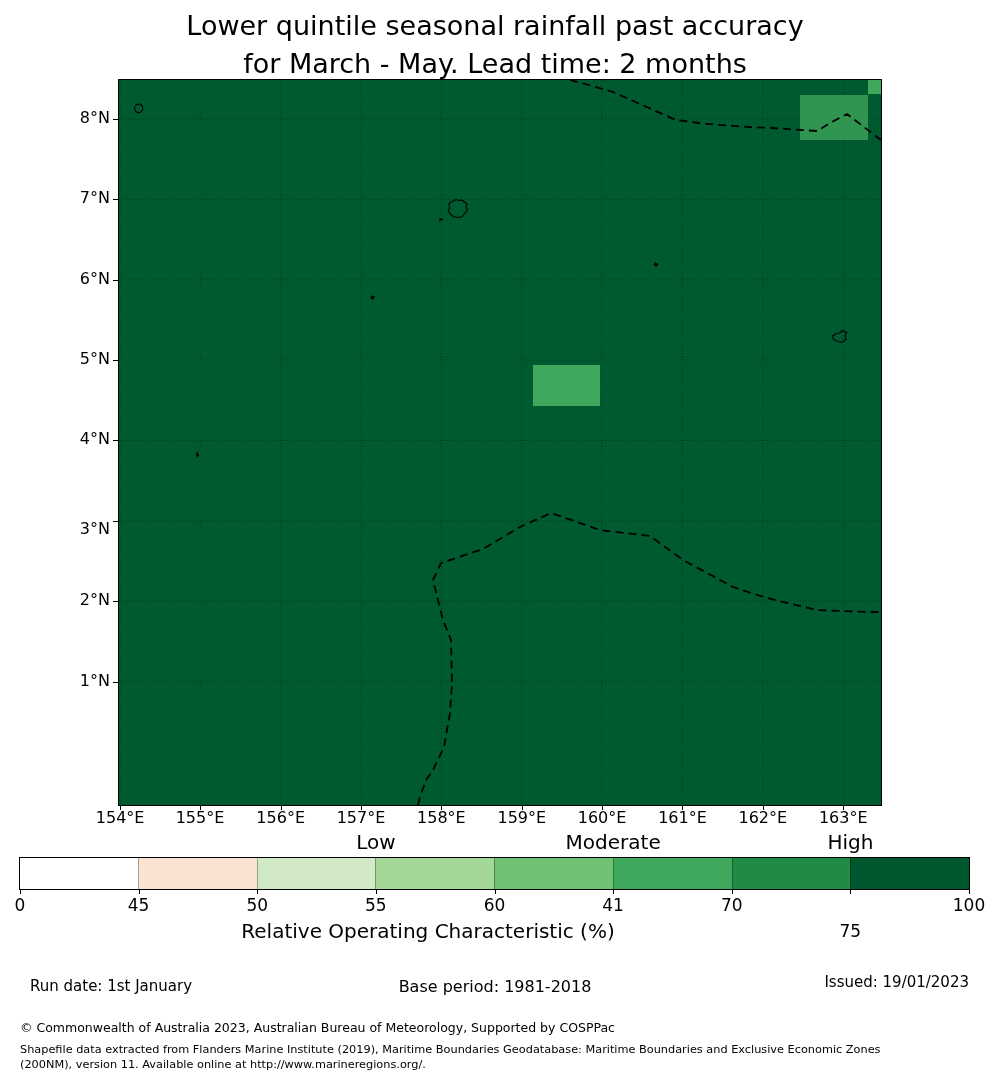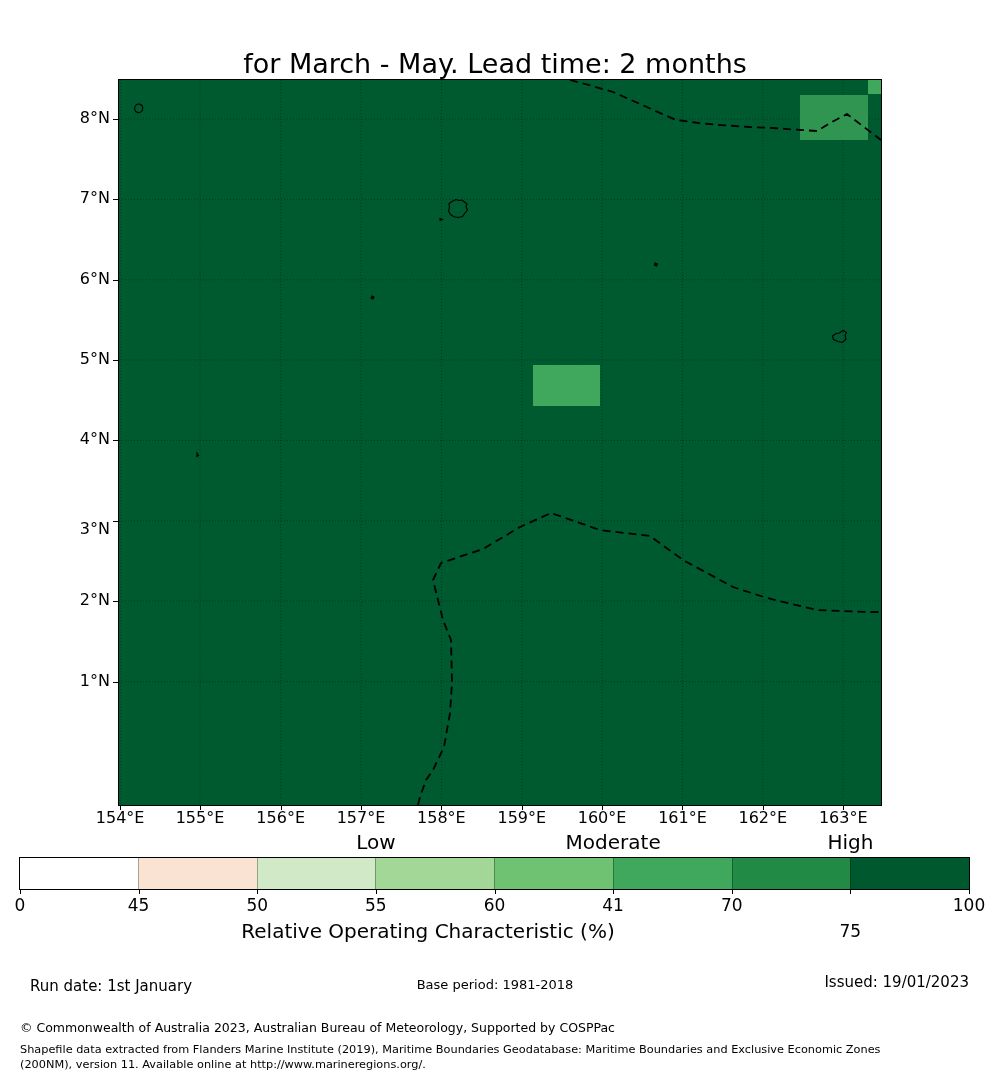--- a/index.html
+++ b/index.html
@@ -16,32 +16,33 @@
   .tickmark-y{position:absolute;width:5px;height:1px;background:#000;left:113px;}
   .colorbar{position:absolute;left:19px;top:857px;width:949px;height:31px;border:1px solid #000;display:flex;}
   .cb-seg{flex:1 1 0;height:100%;}
   .cb-seg + .cb-seg{border-left:1px solid rgba(0,0,0,0.30);}
   .cb-tickmark{position:absolute;width:1px;height:4px;background:#000;top:890px;}
   .cb-ticklabel{position:absolute;top:895px;width:70px;text-align:center;font-size:17px;}
   .cb-cat{position:absolute;top:830px;width:160px;text-align:center;font-size:20px;}
   .axis-label{position:absolute;top:919px;left:0;width:856px;text-align:center;font-size:20px;}
   .foot{position:absolute;white-space:nowrap;}
   #run-date{left:30px;top:977px;font-size:15px;}
-  #base-period{left:330px;top:977px;width:330px;text-align:center;font-size:13px;}
+  #base-period{left:330px;top:977px;width:330px;text-align:center;font-size:16px;}
   #issued{right:21px;top:973px;font-size:15px;}
   #data-source{left:20px;top:1001px;font-size:14px;}
   #copyright{left:20px;top:1020px;font-size:12.5px;}
   #shape1{left:20px;top:1043px;font-size:11.3px;}
   #shape2{left:20px;top:1058px;font-size:11.3px;}
 </style>
 </head>
 <body>
 
 <div class="figure">
 
+  <div class="title-line" id="title1">Lower quintile seasonal rainfall past accuracy</div>
   <div class="title-line" id="title2">for March - May. Lead time: 2 months</div>
 
   <div class="map-frame">
     <svg id="map-svg" width="762" height="725" viewBox="0 0 762 725">
         <rect x="0" y="0" width="762" height="725" fill="#005a2f"></rect>
         <line x1="1.143" y1="0" x2="1.143" y2="725" stroke="rgba(0,0,0,0.45)" stroke-width="0.8" stroke-dasharray="1 2"></line>
         <line x1="81.0006" y1="0" x2="81.0006" y2="725" stroke="rgba(0,0,0,0.45)" stroke-width="0.8" stroke-dasharray="1 2"></line>
         <line x1="161.6964" y1="0" x2="161.6964" y2="725" stroke="rgba(0,0,0,0.45)" stroke-width="0.8" stroke-dasharray="1 2"></line>
         <line x1="242.0112" y1="0" x2="242.0112" y2="725" stroke="rgba(0,0,0,0.45)" stroke-width="0.8" stroke-dasharray="1 2"></line>
         <line x1="322.4022" y1="0" x2="322.4022" y2="725" stroke="rgba(0,0,0,0.45)" stroke-width="0.8" stroke-dasharray="1 2"></line>

